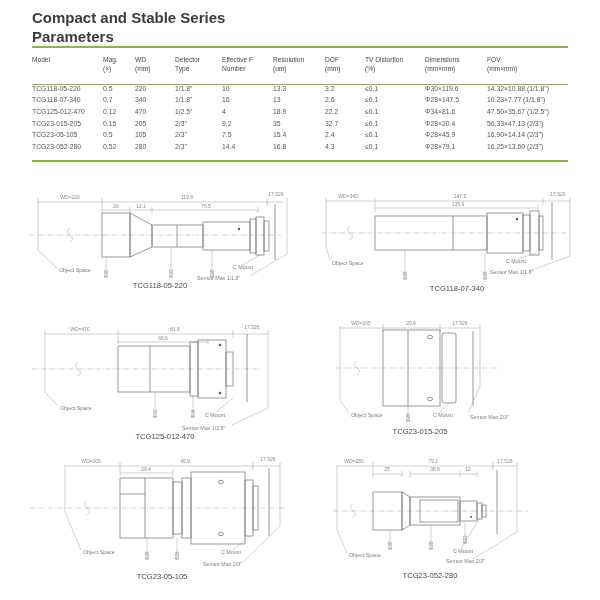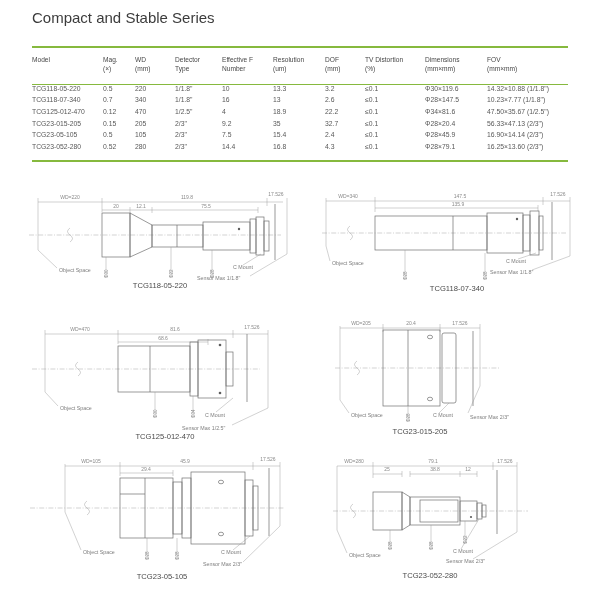--- a/index.html
+++ b/index.html
@@ -1,19 +1,19 @@
 <!DOCTYPE html>
 <html><head>
 <meta charset="utf-8">
 <style>
   html,body{margin:0;padding:0;background:#ffffff;}
   #page{position:relative;width:600px;height:600px;background:#fff;
         font-family:"Liberation Sans",sans-serif;overflow:hidden;}
   
-  .title{position:absolute;left:32px;top:8px;font-size:15px;font-weight:normal;
+  .title{position:absolute;left:32px;top:8px;font-size:15px;font-weight:bold;
          color:#3c3c3c;line-height:19px;}
   .rule{position:absolute;left:32px;width:536px;background:#86b93e;}
   .rule.title-rule{top:46px;height:2px;}
   .rule.header-rule{top:84px;height:1px;}
   .rule.bottom-rule{top:160px;height:2px;}
   
   .tbl{position:absolute;left:32px;top:53px;width:536px;color:#4d4d4d;}
   .trow{display:grid;grid-template-columns:71px 32px 40px 47px 51px 52px 40px 60px 62px 81px;}
   .thead{padding-top:3px;padding-bottom:5px;}
   .thead .hcell{font-size:6.6px;line-height:8.6px;color:#474747;}
@@ -33,20 +33,21 @@
   .dia-txt{font-size:4.5px;fill:#8b8b8b;}
   .caption{position:absolute;width:200px;text-align:center;font-size:7.6px;color:#4a4a4a;}
 </style>
 </head>
 <body>
 
 <div id="page">
 
   <div class="title">
     <div>Compact and Stable Series</div>
+    <div>Parameters</div>
   </div>
   <div class="rule title-rule"></div>
 
   <div class="tbl">
     <div class="trow thead">
       <div class="hcell">
           <div>Model</div>
           <div></div>
         </div>
       <div class="hcell">

